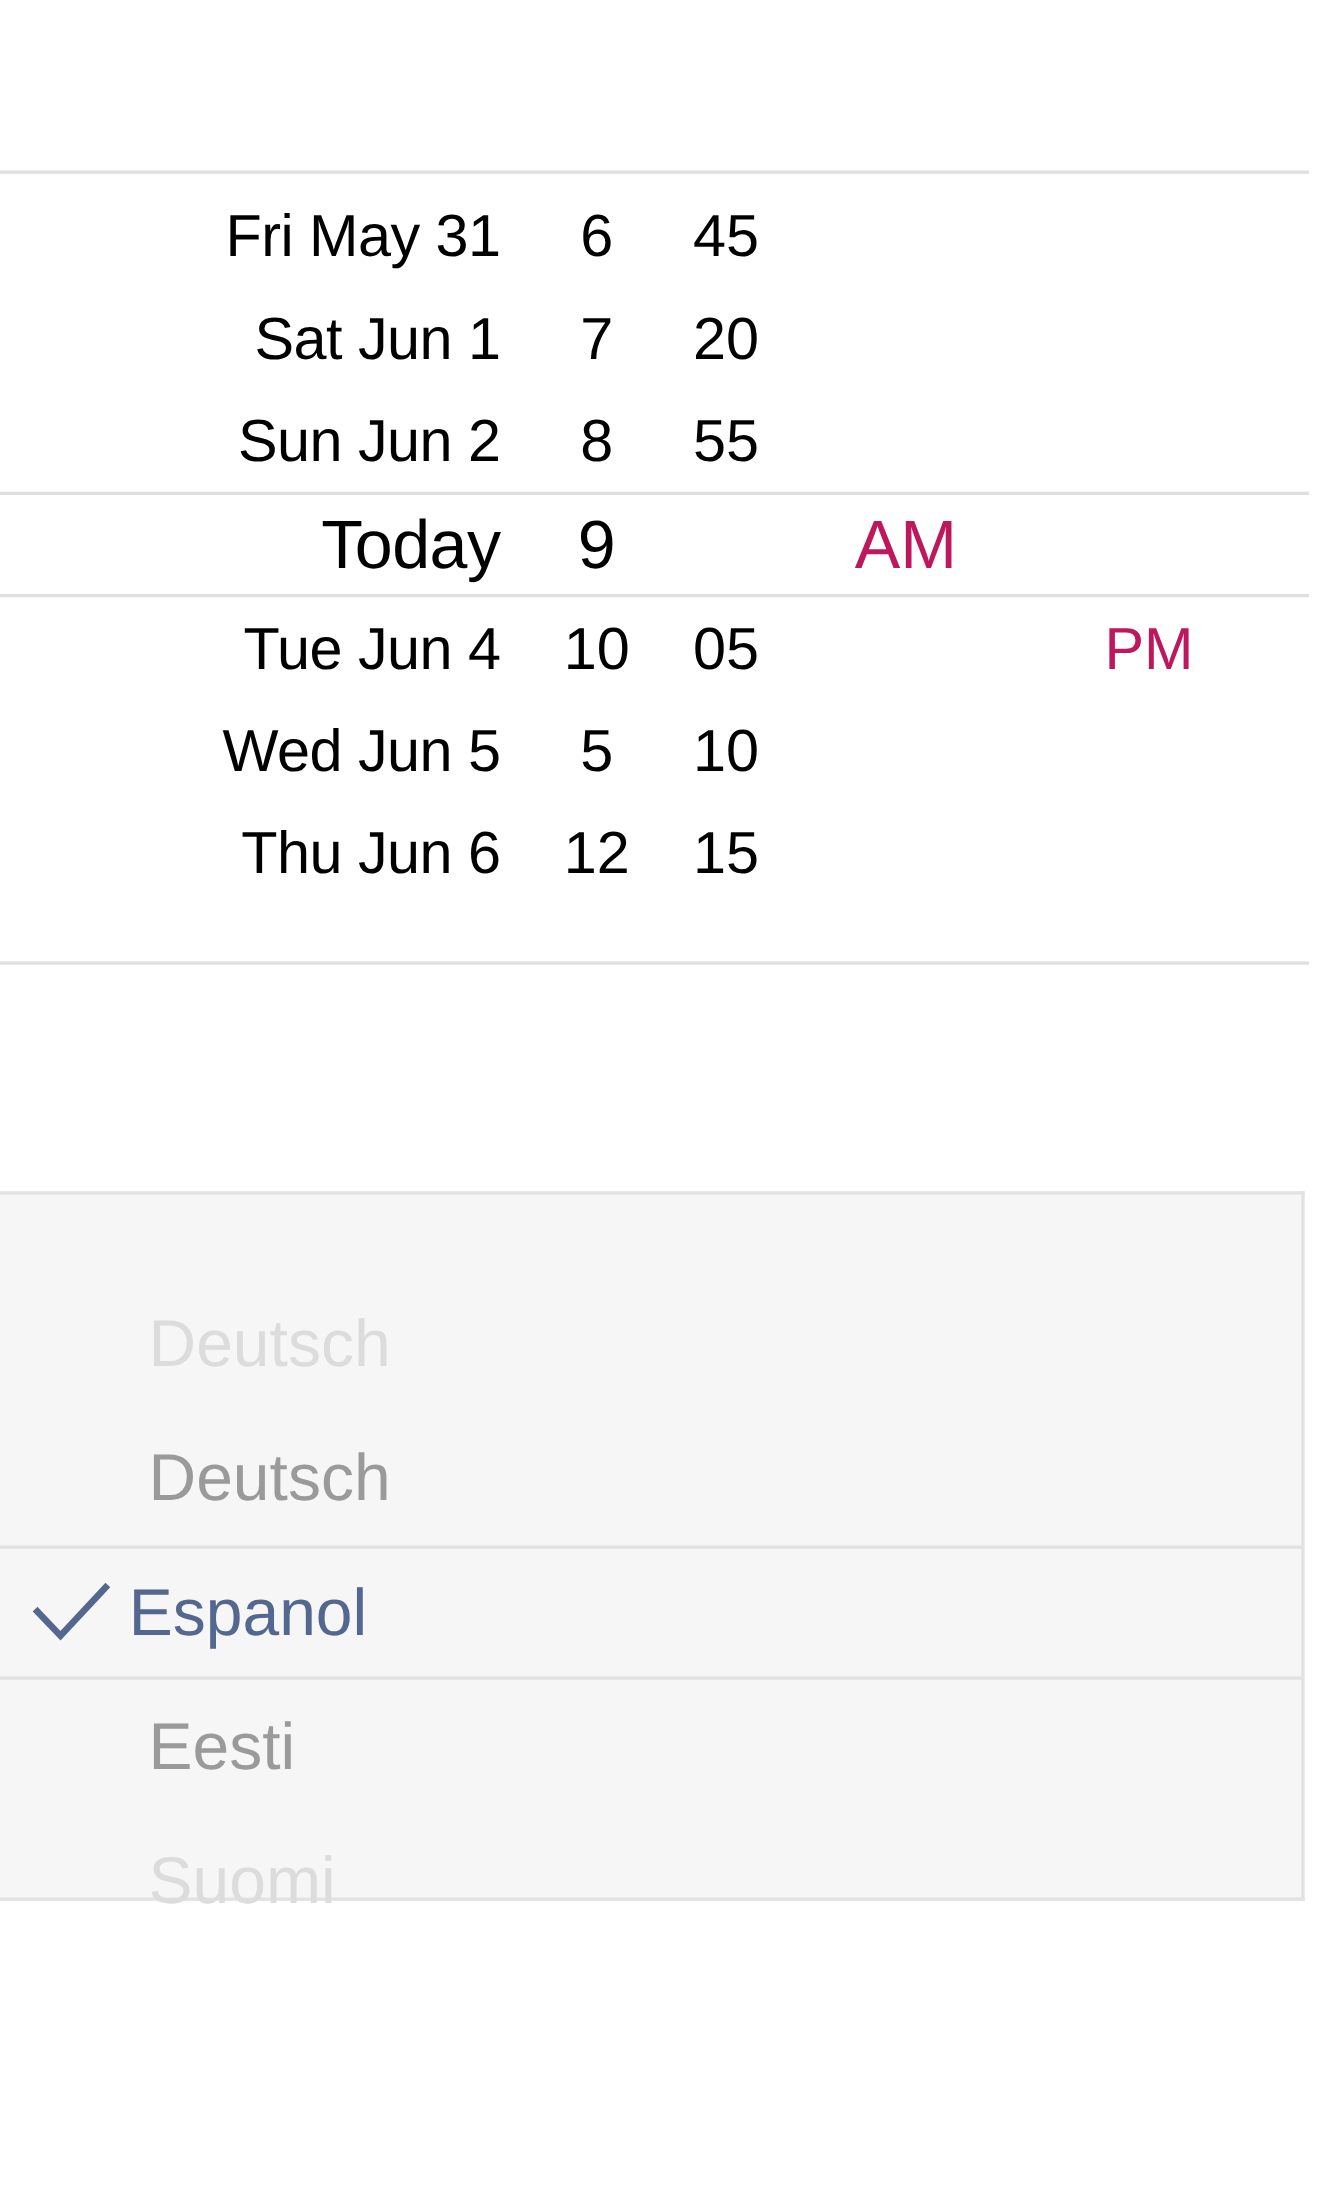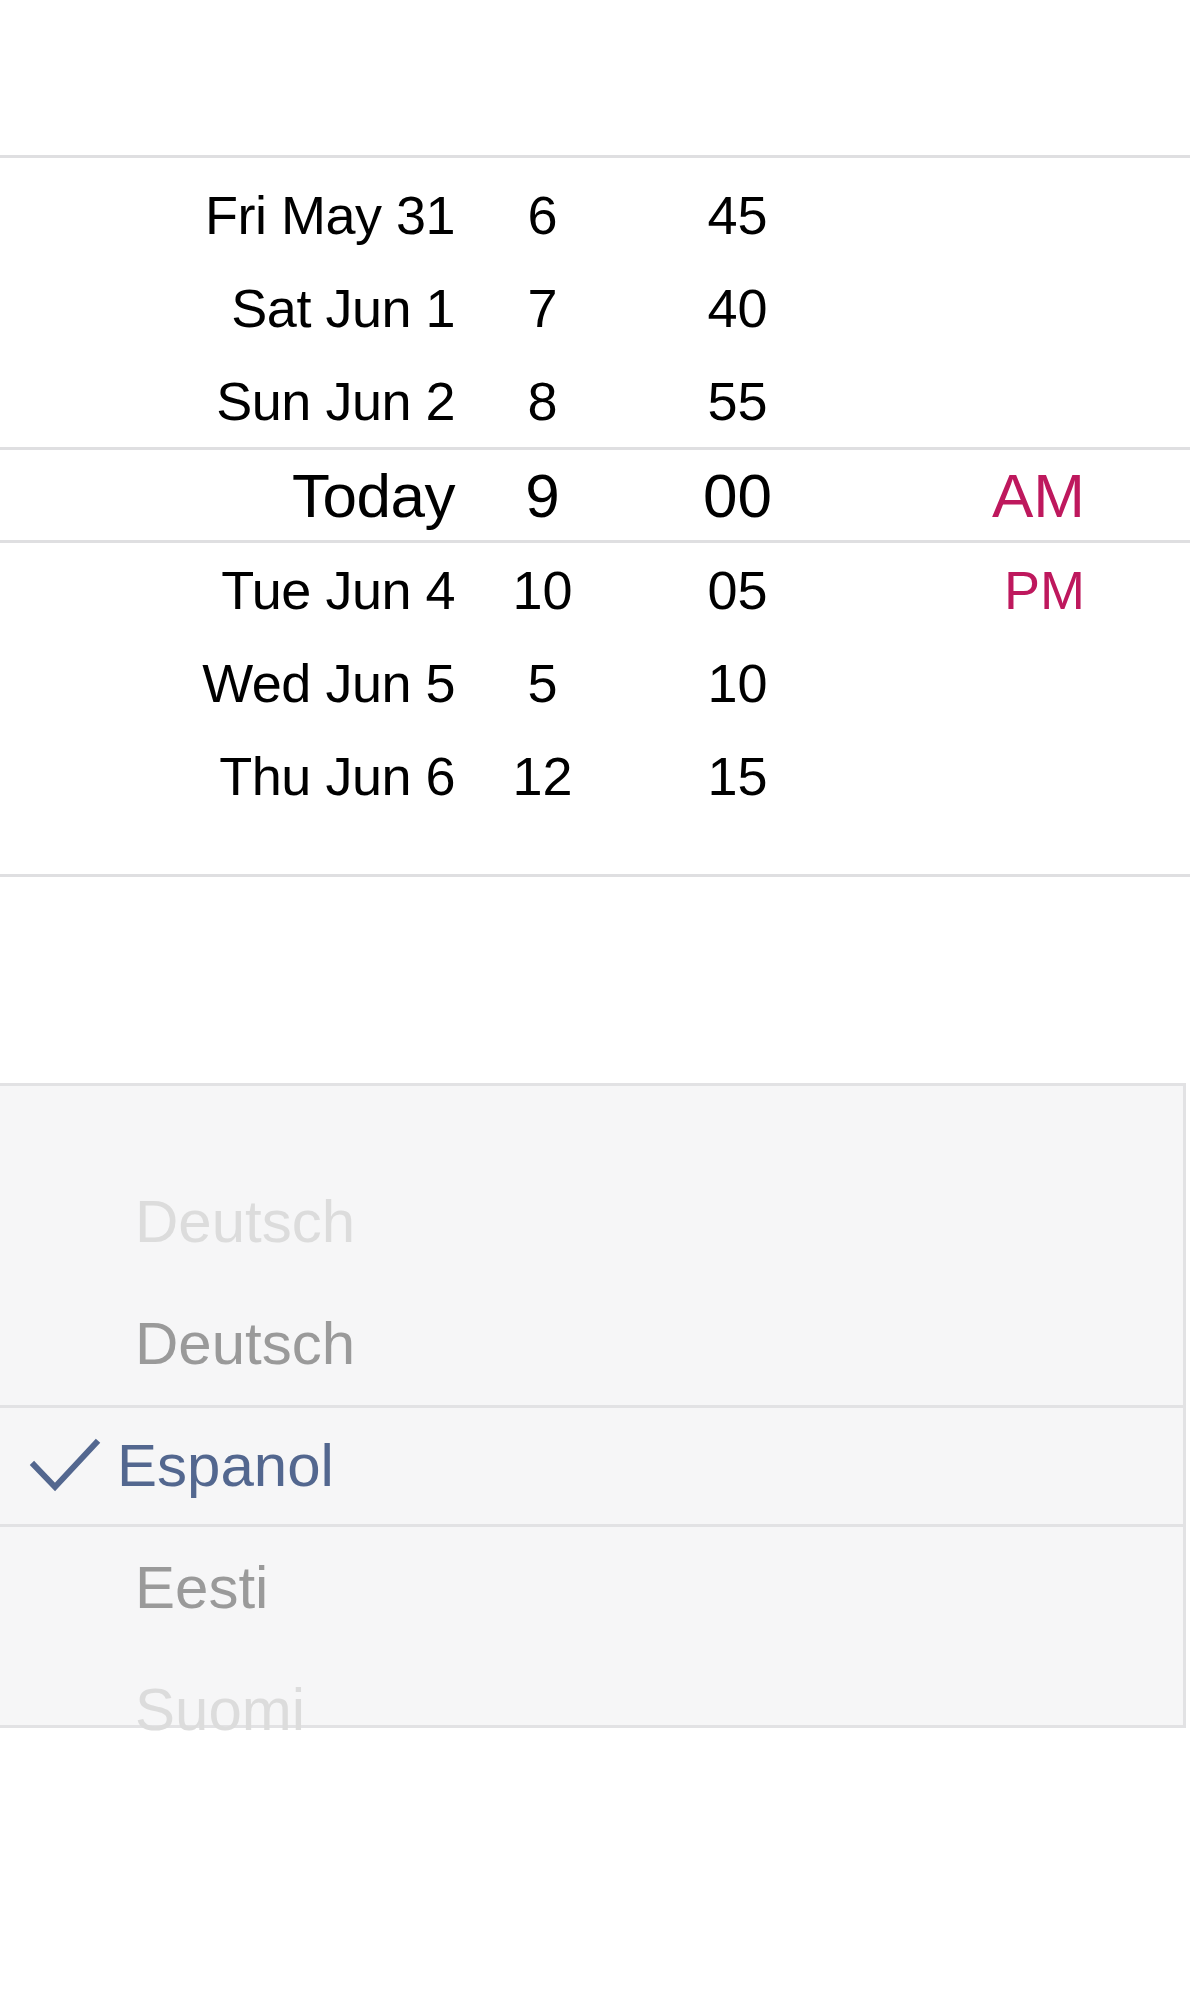--- a/index.html
+++ b/index.html
@@ -41,21 +41,20 @@
     letter-spacing:-0.5px;
   }
   .prow .c-hour {
     width:175px;
     text-align:center;
     font-size:54px;
     color:#000000;
   }
   .prow .c-min {
     width:215px;
-    text-align:center;
     font-size:54px;
     color:#000000;
   }
   .prow .c-mer {
     width:240px;
     text-align:right;
     font-size:54px;
     color:#be185d;
   }
 
@@ -129,33 +128,32 @@
     <div class="picker-rows" id="picker-rows">
         <div class="prow">
           <div class="c-date">Fri May 31</div>
           <div class="c-hour">6</div>
           <div class="c-min">45</div>
           <div class="c-mer"></div>
         </div>
         <div class="prow">
           <div class="c-date">Sat Jun 1</div>
           <div class="c-hour">7</div>
-          <div class="c-min">40</div>
+          <div class="c-min">20</div>
           <div class="c-mer"></div>
         </div>
         <div class="prow">
           <div class="c-date">Sun Jun 2</div>
           <div class="c-hour">8</div>
           <div class="c-min">55</div>
           <div class="c-mer"></div>
         </div>
         <div class="prow selected">
           <div class="c-date">Today</div>
           <div class="c-hour">9</div>
-          <div class="c-min">00</div>
           <div class="c-mer">AM</div>
         </div>
         <div class="prow">
           <div class="c-date">Tue Jun 4</div>
           <div class="c-hour">10</div>
           <div class="c-min">05</div>
           <div class="c-mer">PM</div>
         </div>
         <div class="prow">
           <div class="c-date">Wed Jun 5</div>

